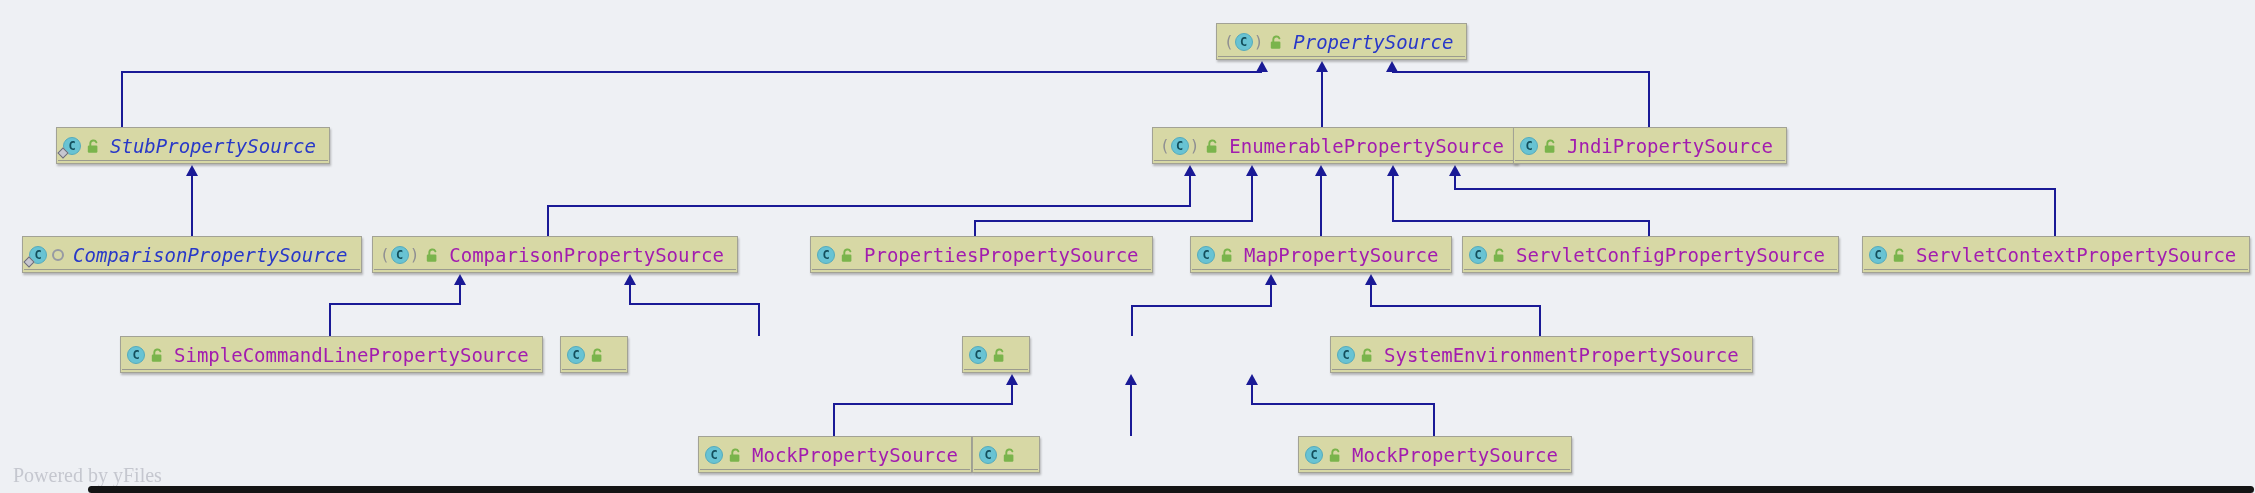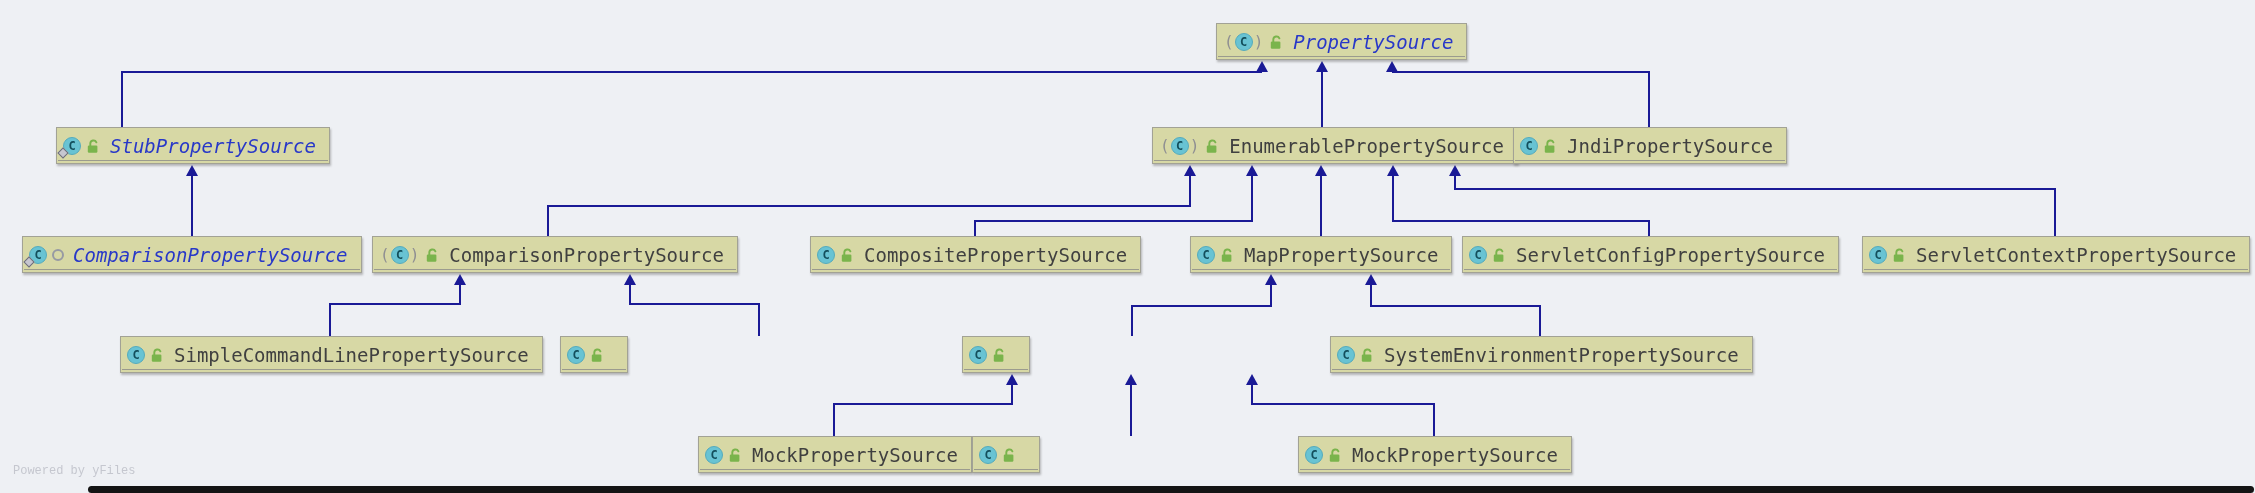--- a/index.html
+++ b/index.html
@@ -34,25 +34,25 @@
     position:absolute; left:-4px; bottom:-2px; width:6px; height:6px;
     background:#c6c6d0; border:1px solid #6d6d78; transform:rotate(45deg);
   }
   .vis { margin-left:5px; margin-right:9px; display:inline-flex; align-items:center; }
   .ring {
     width:8px; height:8px; border:2px solid #979aa3; border-radius:50%;
     box-sizing:content-box; background:transparent;
   }
   .label { font-size:19px; white-space:pre; letter-spacing:0; }
   .label.blue { color:#2838c8;font-style:italic; }
-  .label.dark { color:#404040; }
+  .label.dark { color:#a21caf; }
   #watermark {
     position:absolute; left:13px; top:464px;
-    font-family:Liberation Mono, monospace;
-    font-size:12px; color:#c5c7cf;
+    font-family:Liberation Serif, serif;
+    font-size:20px; color:#c5c7cf;
   }
   #hscrollbar {
     position:absolute; left:88px; top:486px; width:2166px; height:7px;
     background:#141414; border-radius:4px;
   }
 </style>
 </head>
 <body>
 
 <div id="canvas">
@@ -171,21 +171,21 @@
       <div class="node" style="left: 810px; top: 236px;">
         <span class="cicon">
           <span class="circ">C</span>
         </span>
         <span class="vis">
           <svg width="15" height="16" viewBox="0 0 15 16">
             <path d="M4.3 8 V5.6 A3.2 3.2 0 0 1 10.4 4.3" fill="none" stroke="#7ab44c" stroke-width="1.9" stroke-linecap="round"></path>
             <rect x="1.8" y="7.6" width="9.6" height="7.2" rx="1.2" fill="#7ab44c"></rect>
           </svg>
         </span>
-        <span class="label dark">CompositePropertySource</span>
+        <span class="label dark">PropertiesPropertySource</span>
       </div>
       <div class="node" style="left: 1190px; top: 236px;">
         <span class="cicon">
           <span class="circ">C</span>
         </span>
         <span class="vis">
           <svg width="15" height="16" viewBox="0 0 15 16">
             <path d="M4.3 8 V5.6 A3.2 3.2 0 0 1 10.4 4.3" fill="none" stroke="#7ab44c" stroke-width="1.9" stroke-linecap="round"></path>
             <rect x="1.8" y="7.6" width="9.6" height="7.2" rx="1.2" fill="#7ab44c"></rect>
           </svg>

